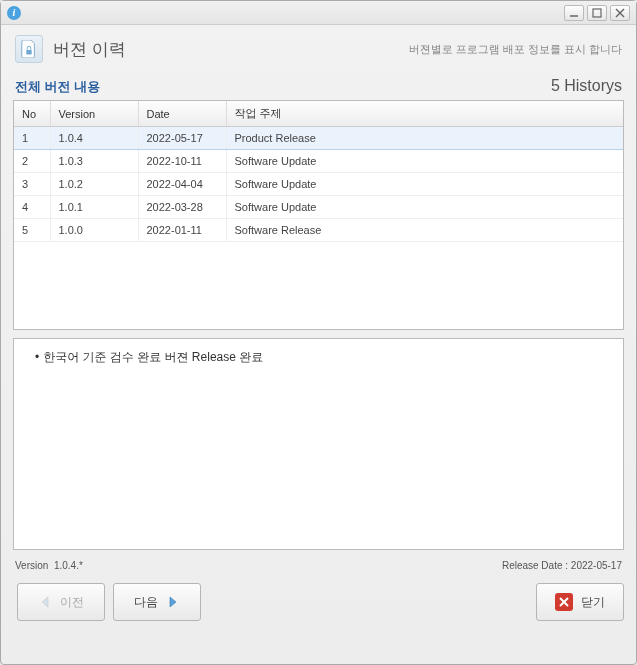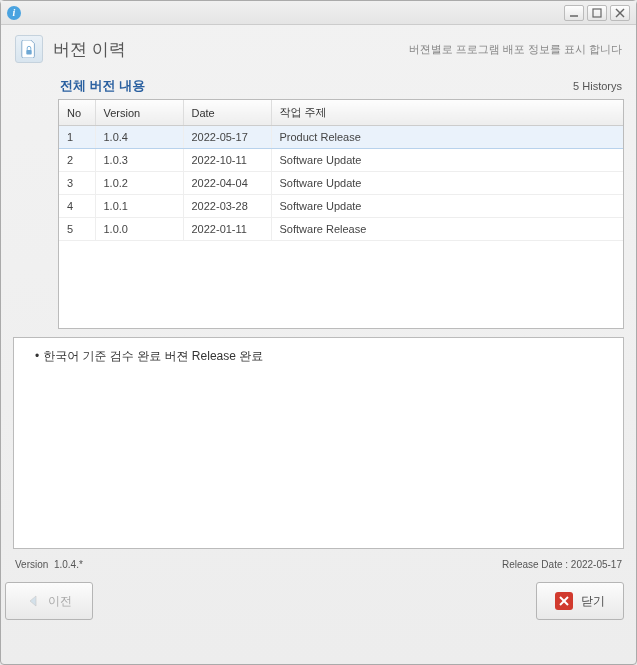--- a/index.html
+++ b/index.html
@@ -72,36 +72,35 @@
   font-weight: normal;
 }
 .header-sub {
   margin-left: auto;
   color: #888;
   font-size: 11px;
 }
 
 .section {
   padding: 0 12px;
-  margin-left: 45px;
 }
 .section-head {
   display: flex;
   align-items: baseline;
   padding: 6px 2px 4px 2px;
 }
 .section-title {
   color: #2a60a0;
   font-size: 13px;
   font-weight: bold;
 }
 .section-count {
   margin-left: auto;
   color: #555;
-  font-size: 11px;
+  font-size: 16px;
   padding-left: 8px;
 }
 
 .table-wrap {
   border: 1px solid #bbb;
   background: #fff;
   height: 230px;
   overflow: hidden;
 }
 table {
@@ -154,21 +153,21 @@
   padding: 10px 14px 4px 14px;
   color: #555;
   font-size: 10px;
   justify-content: space-between;
 }
 .footer-info .right { margin-left: auto; }
 
 .button-bar {
   display: flex;
   gap: 8px;
-  padding: 8px 12px 12px 4px;
+  padding: 8px 12px 12px 16px;
   align-items: center;
 }
 .btn {
   height: 38px;
   min-width: 88px;
   border: 1px solid #b5b5b5;
   background: linear-gradient(#fcfcfc,#e9e9e9);
   border-radius: 3px;
   display: flex;
   align-items: center;
@@ -291,20 +290,26 @@
     <span class="right"><span>Release Date :</span>&nbsp;<span>2022-05-17</span></span>
   </div>
 
   <div class="button-bar">
     <div class="btn disabled">
       <svg viewBox="0 0 14 14">
           <path d="M10 2 L4 7 L10 12 Z" fill="#a8c8e0" stroke="#888" stroke-width="0.6"></path>
         </svg>
       <span>이전</span>
     </div>
+    <div class="btn">
+      <span>다음</span>
+      <svg viewBox="0 0 14 14">
+          <path d="M4 2 L10 7 L4 12 Z" fill="#5aa0dc" stroke="#3a7ab0" stroke-width="0.6"></path>
+        </svg>
+    </div>
     <div class="btn btn-close">
       <span class="close-ico">
         <svg viewBox="0 0 10 10">
             <line x1="1" y1="1" x2="9" y2="9" stroke="#fff" stroke-width="2"></line>
             <line x1="9" y1="1" x2="1" y2="9" stroke="#fff" stroke-width="2"></line>
           </svg>
       </span>
       <span>닫기</span>
     </div>
   </div>

